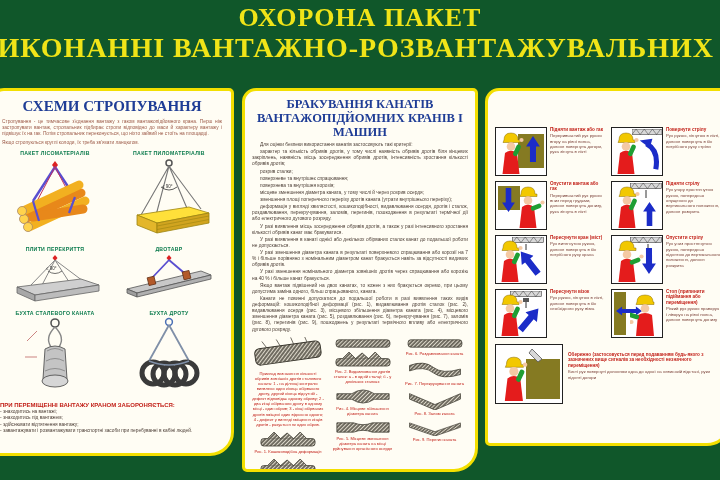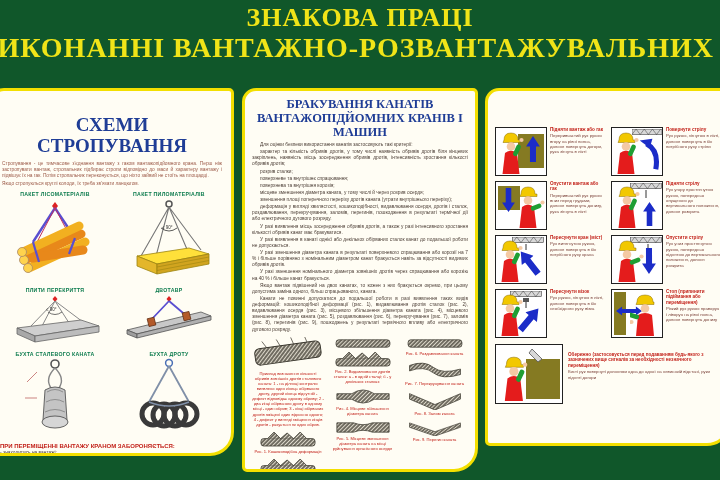--- a/index.html
+++ b/index.html
@@ -10,21 +10,21 @@
           color:#f0e418;font-family:"Liberation Serif",serif;font-weight:bold;letter-spacing:1px;}
   #title1{top:3px;font-size:26px;}
   #title2{top:32px;font-size:28px;}
   
   .card{position:absolute;top:88px;background:#fffdf4;border:3px solid #f3df00;
         border-radius:14px 5px 24px 5px;box-sizing:border-box;padding:5px 7px;overflow:hidden;}
   #card1{left:-10px;width:244px;height:368px;border-radius:14px 5px 24px 5px;}
   #card2{left:242px;width:236px;height:384px;}
   #card3{left:485px;width:246px;height:358px;}
   .h-blue{color:#1f3d96;font-family:"Liberation Serif",serif;font-weight:bold;text-align:center;line-height:1.12;}
-  #card1 .h-blue{font-size:19px;margin:18px 0 4px;}
+  #card1 .h-blue{font-size:15px;margin:2px 0 4px;}
   #card2 .h-blue{font-size:12.5px;margin:1px 0 3px;}
   #card3 .h-blue{font-size:11.5px;margin:1px 0 4px;}
   
   .intro{font-size:4.8px;line-height:1.3;color:#9c5a48;text-align:justify;margin:0 2px 2px;}
   .diagrid{display:grid;grid-template-columns:1fr 1fr;grid-template-rows:96px 64px 92px;column-gap:4px;}
   .dcell{margin:0;text-align:center;position:relative;}
   .glabel{color:#0a7a4c;font-weight:bold;font-size:5.2px;letter-spacing:.3px;margin:2px 0 1px;}
   .dcell svg{display:block;margin:0 auto;}
   .angle{position:absolute;font-size:4.5px;color:#333;}
   .prohibit{margin-top:2px;}
@@ -130,21 +130,21 @@
         <line x1="30" y1="8" x2="27" y2="1" stroke="#3a372e" stroke-width=".7"></line>
         <line x1="44" y1="8" x2="42" y2="1" stroke="#3a372e" stroke-width=".7"></line>
         <line x1="58" y1="8" x2="56" y2="1" stroke="#3a372e" stroke-width=".7"></line>
       </g>
     </symbol>
   </defs>
 </svg>
 
 <div id="poster">
 
-  <div id="title1" class="ptitle">ЗНАКОВА ПРАЦІ</div>
+  <div id="title1" class="ptitle">ОХОРОНА ПАКЕТ</div>
   <div id="title2" class="ptitle">ПРИ ВИКОНАННІ ВАНТАЖНО-РОЗВАНТАЖУВАЛЬНИХ РОБІТ</div>
 
   <div id="card1" class="card">
     <h2 class="h-blue">СХЕМИ СТРОПУВАННЯ</h2>
     <p class="intro">Стропування - це тимчасове з'єднання вантажу з гаком вантажопідйомного крана. Перш ніж застропувати вантаж, стропальник підбирає стропи відповідно до маси й характеру вантажу і підвішує їх на гак. Потім стропальник переконується, що ніхто зайвий не стоїть на площадці.</p>
     <p class="intro">Якщо стропуються круглі колоди, їх треба зв'язати ланцюгом.</p>
 
     <div class="diagrid">
 
       <figure class="dcell">

